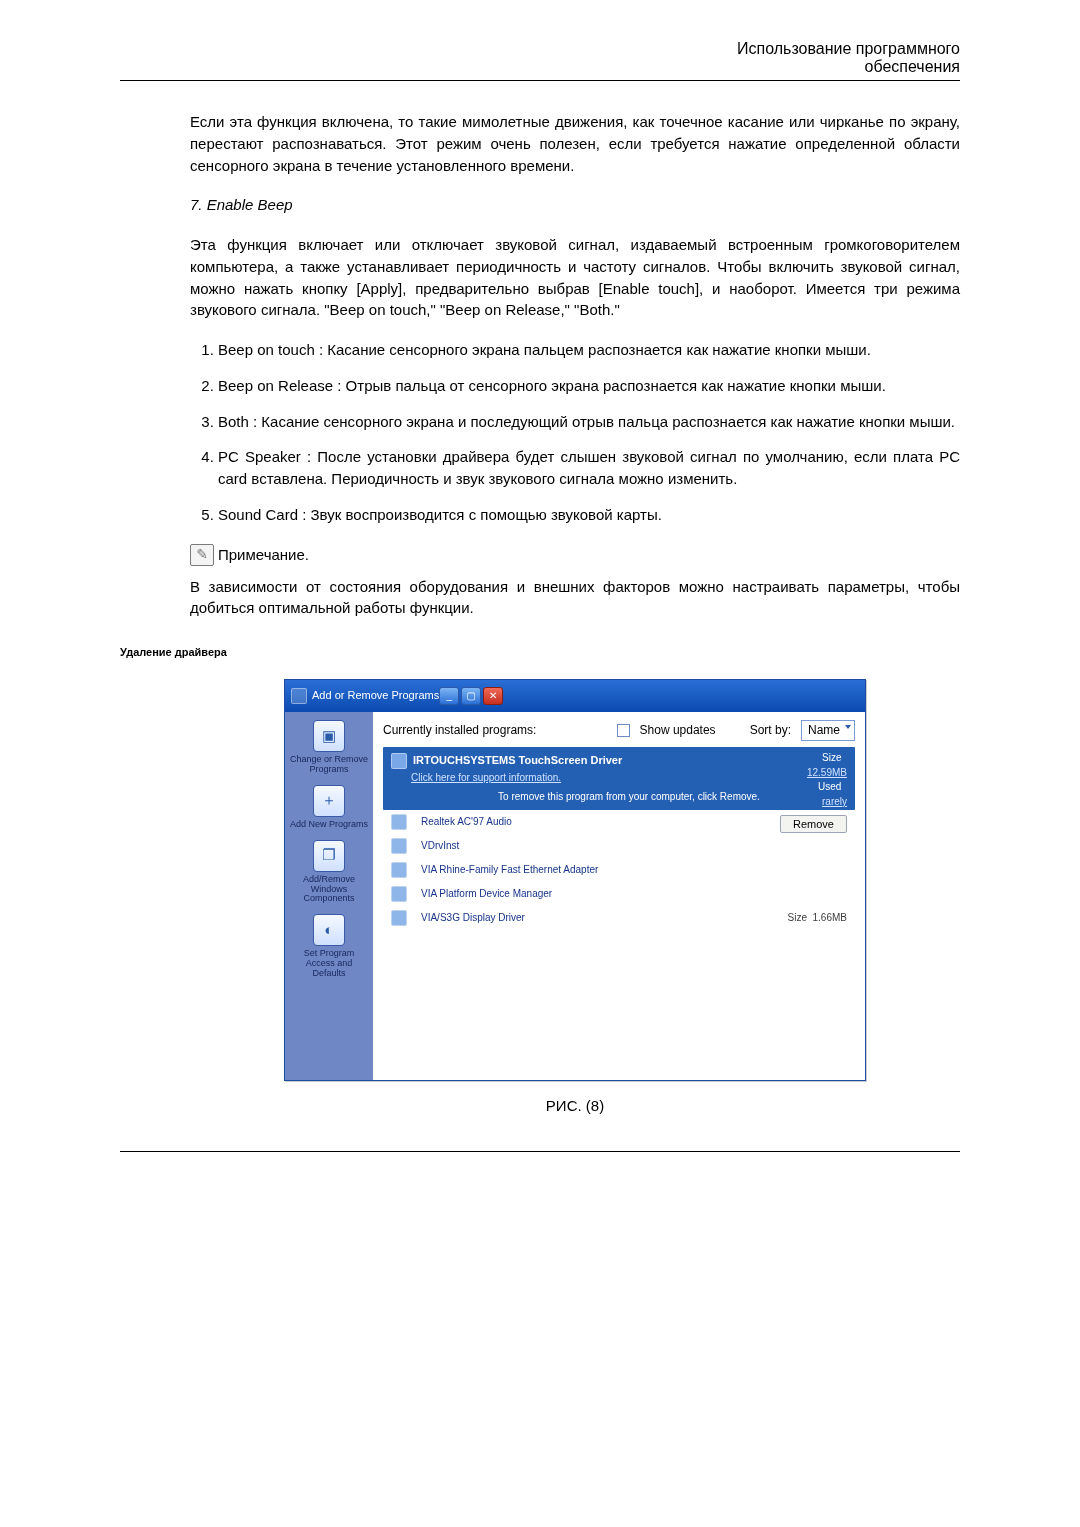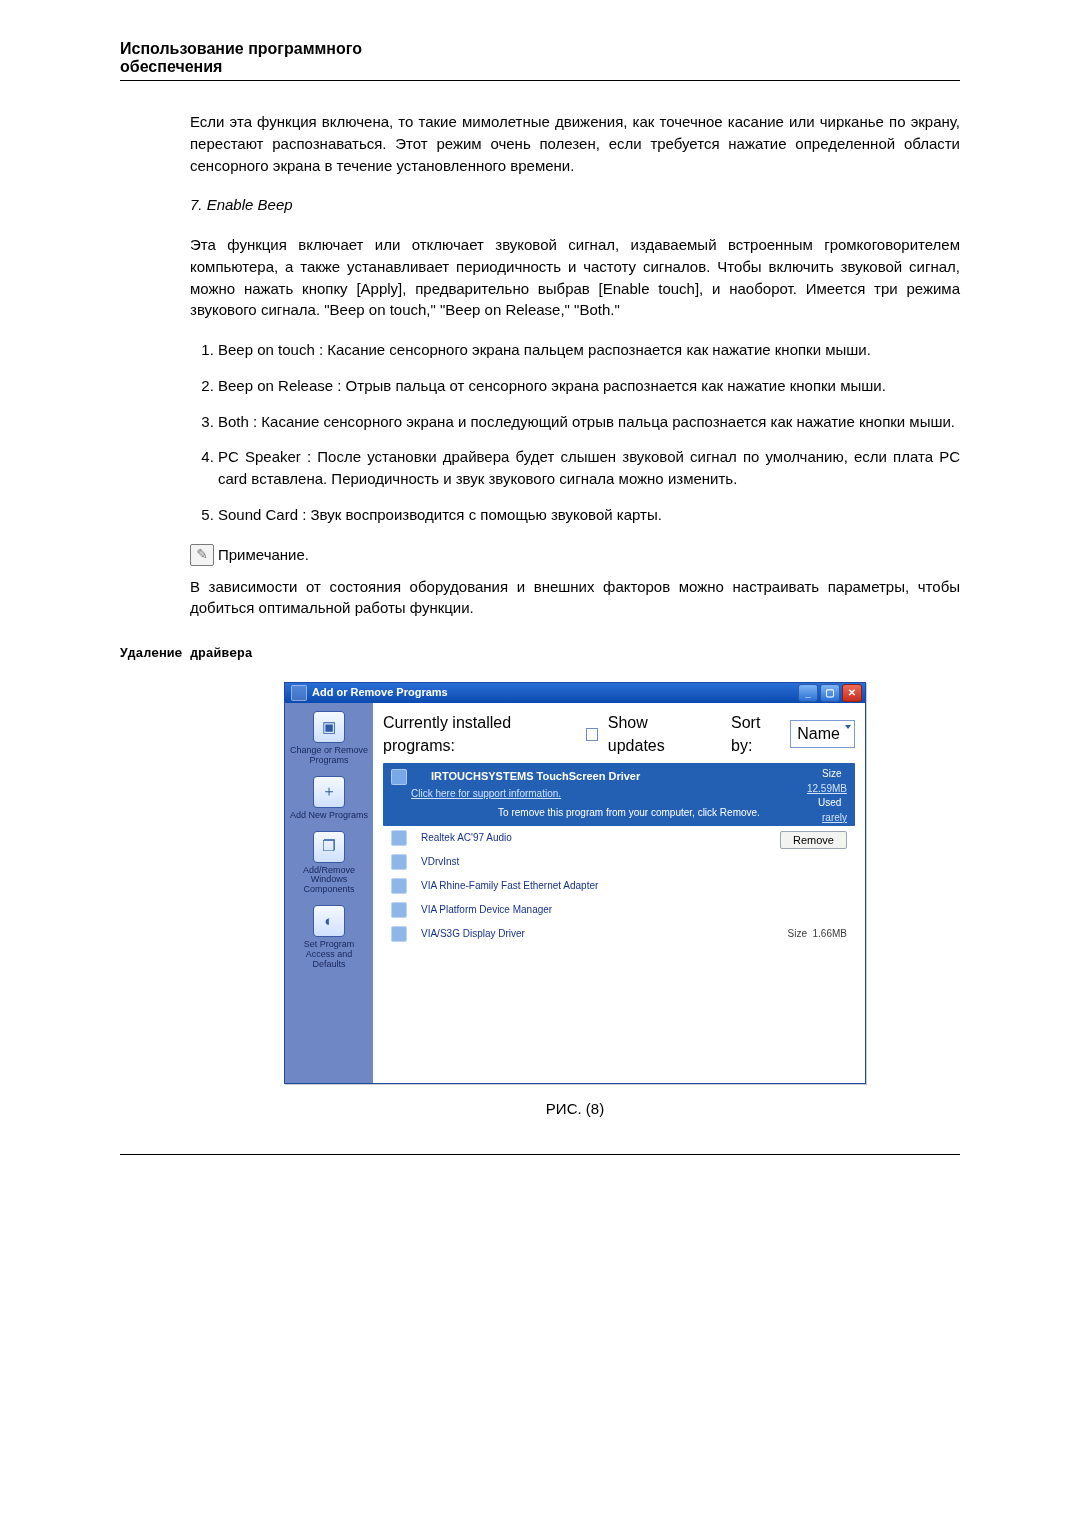--- a/index.html
+++ b/index.html
@@ -19,64 +19,63 @@
     background:#ffffff;
     color:var(--text);
     font-family:Arial,Helvetica,sans-serif;
   }
   .page{
     box-sizing:border-box;
     width:100%;
     padding:40px 120px 40px 120px;
   }
   .header-block{
-    text-align:left;
+    text-align:right;
     font-size:16px;
     padding-bottom:4px;
     border-bottom:1px solid #000;
     margin:0 0 30px 0;
-    font-weight:bold;
   }
   .body-col{
     margin-left:70px;
     font-size:15px;
     line-height:1.45;
   }
   .para{margin:0 0 18px 0; text-align:justify;}
   .section-title-it{margin:0 0 18px 0; font-style:italic; font-size:15px;}
   ol.num{margin:0 0 18px 0; padding-left:28px;}
   ol.num li{margin-bottom:14px; text-align:justify;}
   .note-line{display:flex; align-items:center; gap:4px; margin-bottom:10px;}
   .note-icon{
     width:22px;height:20px;border:1px solid #7a7a7a;border-radius:2px;
     display:flex;align-items:center;justify-content:center;
     font-size:14px;color:#777;background:#f4f4f4;
   }
-  .h2{font-size:13px; font-weight:bold; margin:26px 0 18px -70px;font-family:Liberation Mono, monospace;}
+  .h2{font-size:11px; font-weight:bold; margin:26px 0 18px -70px;}
   .figure-wrap{display:flex;flex-direction:column;align-items:center;margin:18px 0;}
   .caption{margin-top:14px;font-size:15px;}
   .footer-rule{border-top:1px solid #000;margin-top:34px;}
 
   
   .dlg{
     width:580px;height:400px;
     border:1px solid #1d4aa3;
     background:#e9e9e3;
     font-family:Tahoma,Arial,sans-serif;
     font-size:11px;
     display:flex;flex-direction:column;
     box-shadow:1px 1px 0 #0003;
   }
   .dlg-titlebar{
-    height:20px;
+    height:32px;
     background:linear-gradient(#2a6fd6,#0b4ab0);
     color:#fff;
-    display:flex;align-items:center;justify-content:space-between;
+    display:flex;align-items:center;
     padding:0 3px 0 6px;
-    font-weight:bold;
+    font-weight:normal;
   }
   .dlg-title-l{display:flex;align-items:center;gap:5px;}
   .dlg-titlebar .wicon{
     width:14px;height:14px;background:#fff3;border:1px solid #fff6;
     display:inline-block;border-radius:2px;
   }
   .win-btns{display:flex;gap:2px;}
   .win-btn{
     width:18px;height:16px;border:1px solid #2a5aa8;border-radius:3px;
     background:linear-gradient(#7db5f4,#2a6fd6);color:#fff;
@@ -90,32 +89,32 @@
     padding:8px 4px;gap:10px;color:#0b2a6a;
   }
   .side-item{display:flex;flex-direction:column;align-items:center;gap:3px;text-align:center;
     font-size:9px;line-height:1.1;color:#1a2a60;cursor:pointer;}
   .side-ico{
     width:30px;height:30px;border:1px solid #3a5aa8;border-radius:4px;
     background:linear-gradient(#f5f9ff,#cfe0ff);
     display:flex;align-items:center;justify-content:center;font-size:15px;color:#2a5aa8;
   }
   .dlg-main{flex:1;background:#fff;padding:8px 10px 10px 10px;display:flex;flex-direction:column;}
-  .dlg-toprow{display:flex;align-items:center;gap:10px;margin-bottom:6px;font-size:16px;}
+  .dlg-toprow{display:flex;align-items:center;gap:10px;margin-bottom:6px;font-size:12px;}
   .dlg-toprow .spacer{flex:1;}
   .chk{width:11px;height:11px;border:1px solid #6b8ac6;display:inline-block;background:#fff;}
   .sortbox{border:1px solid #7a9bd4;background:#fff;padding:1px 14px 1px 6px;position:relative;}
   .sortbox::after{content:"";position:absolute;right:3px;top:4px;border-left:3px solid transparent;border-right:3px solid transparent;border-top:4px solid #2a5aa8;}
 
   .prog-list{flex:1;overflow:hidden;}
   .prog-sel{
     background:var(--sel-bg);color:#fff;padding:6px 8px 6px 8px;border-radius:1px;
     position:relative;
   }
-  .prog-sel .name{font-weight:bold;display:flex;align-items:center;gap:24px;}
+  .prog-sel .name{font-weight:bold;display:flex;align-items:center;gap:6px;}
   .pico{width:14px;height:14px;background:#7aa7e8;border:1px solid #fff6;display:inline-block;border-radius:2px;}
   .prog-sel .sup{color:#cfe2ff;text-decoration:underline;margin:2px 0 4px 20px;font-size:10px;display:inline-block;}
   .prog-sel .hint{margin-left:20px;font-size:10px;text-align:center;}
   .sel-right{position:absolute;right:8px;top:4px;text-align:right;font-size:10px;}
   .sel-right a{color:#cfe2ff;text-decoration:underline;display:block;text-align:right;}
   .btn-remove{
     background:#f3f3ef;border:1px solid #9aa5b8;border-radius:2px;
     padding:2px 12px;font-size:11px;margin-top:6px;
   }
   .prog-row{

